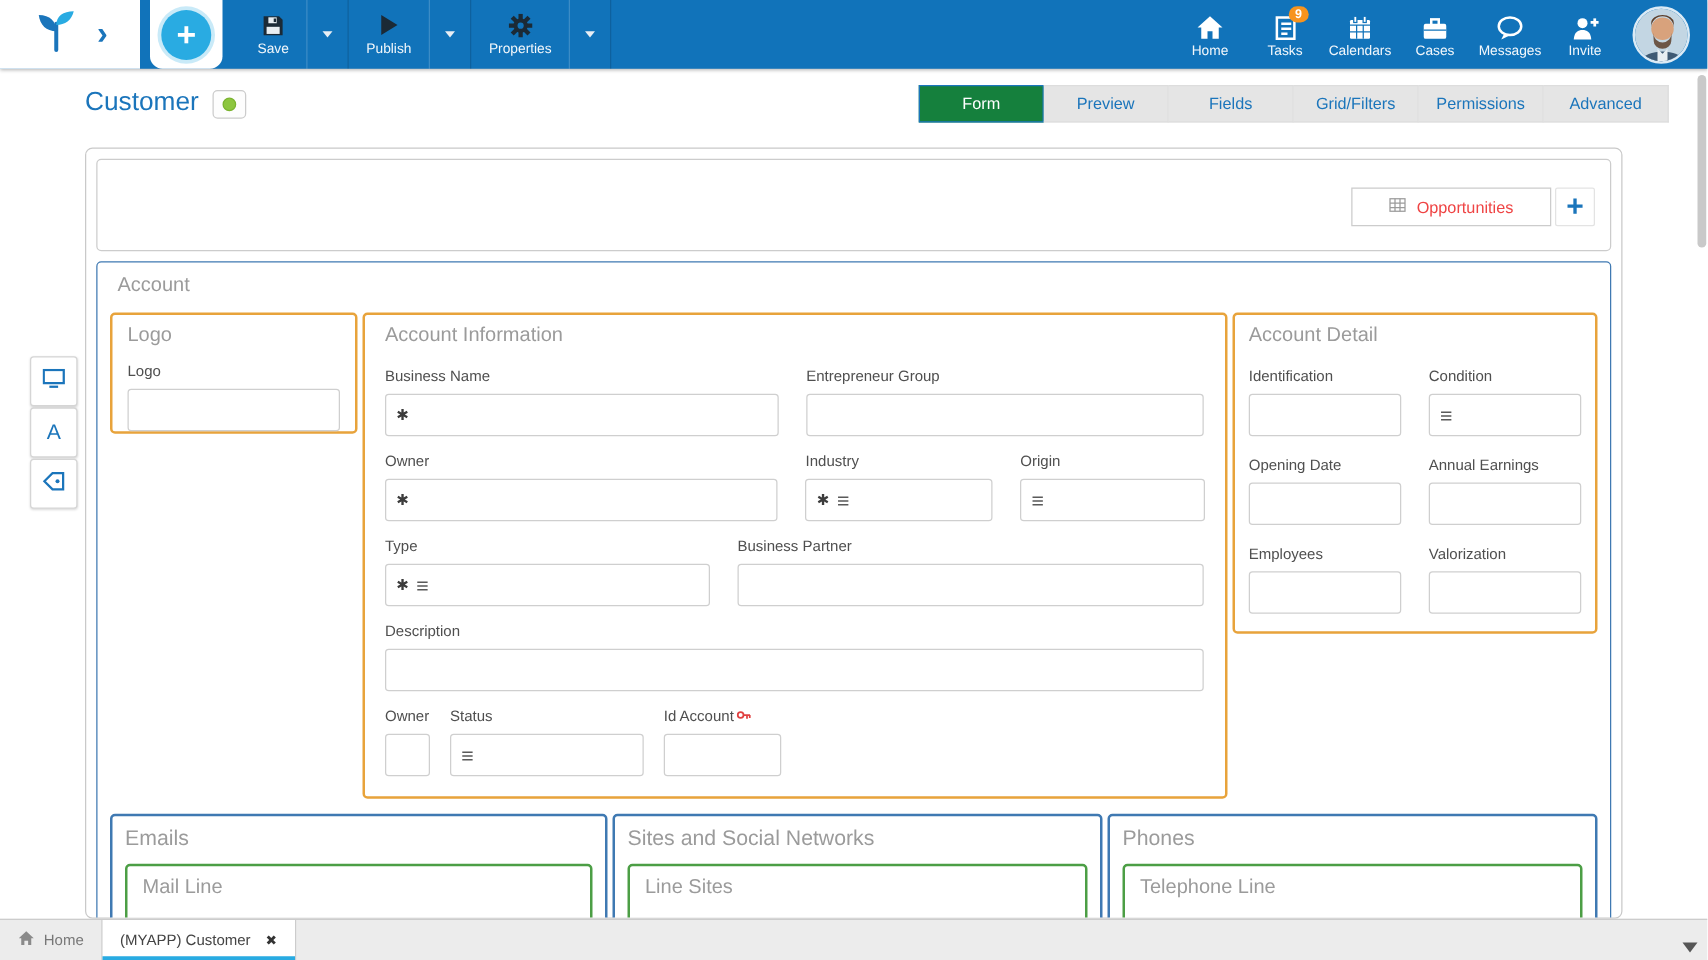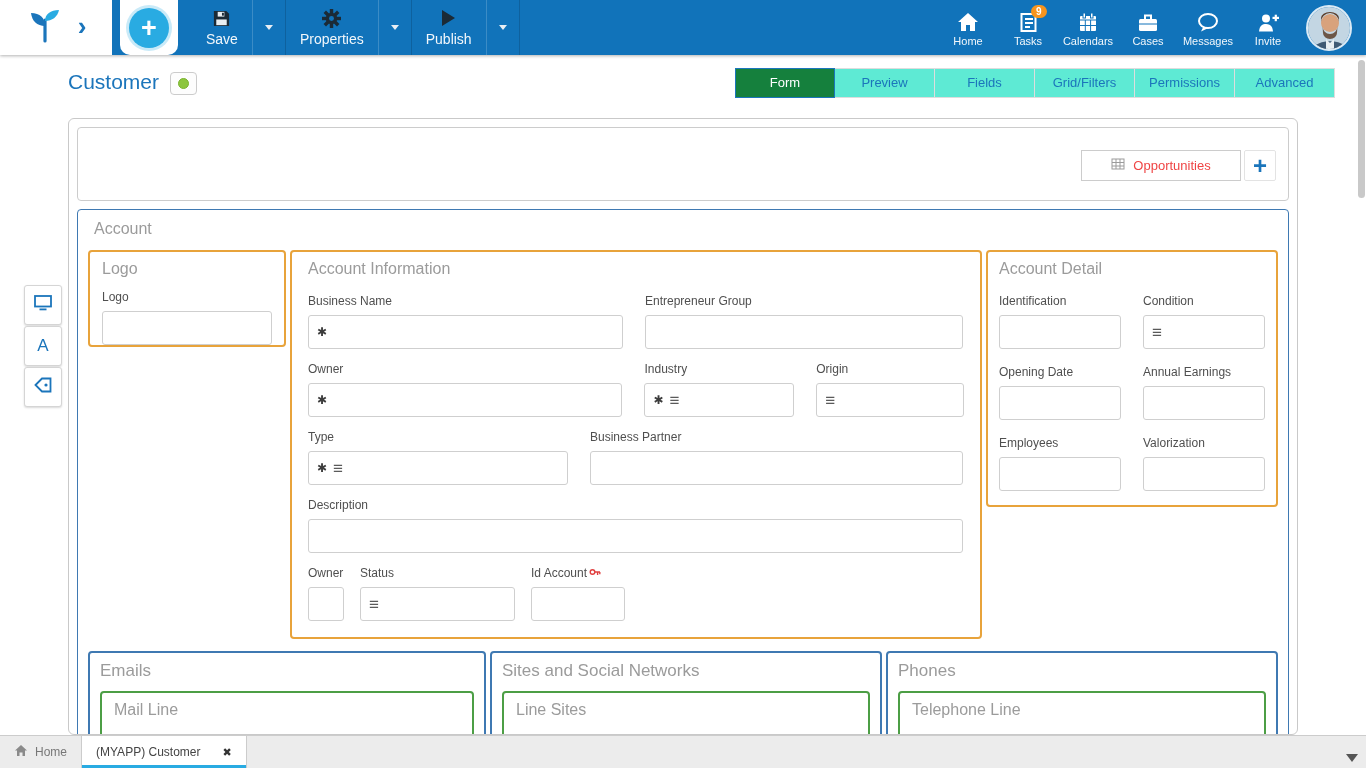--- a/index.html
+++ b/index.html
@@ -10,38 +10,38 @@
   
   .header{height:55px;background:#1173ba;display:flex;align-items:stretch;position:relative;z-index:20;box-shadow:0 1px 3px rgba(0,0,0,.3)}
   .brand{width:112px;background:#fff;display:flex;align-items:center;justify-content:center;gap:14px}
   .brand-chev{color:#1b75bb;font-size:26px;font-weight:bold;line-height:1;margin-top:-4px}
   .add-tab{width:58px;height:55px;background:#fff;border-radius:0 0 10px 10px;display:flex;align-items:center;justify-content:center;margin-left:8px}
   .add-btn{width:40px;height:40px;border-radius:50%;background:#29abe2;color:#fff;font-size:27px;font-weight:bold;line-height:36px;text-align:center;box-shadow:0 0 0 3px rgba(41,171,226,.25)}
   .toolbar{display:flex;margin-left:14px}
   .tb{display:flex;align-items:center;border-right:1px solid rgba(0,0,0,.15)}
   .tb-btn{display:flex;flex-direction:column;align-items:center;justify-content:center;color:#fff;padding:0 14px;height:55px}
   .tb-btn .ticon{height:20px;display:flex;align-items:center}
-  .tb-btn .tlabel{font-size:14px;margin-top:3px;color:#f2f7fb}
+  .tb-btn .tlabel{font-size:11px;margin-top:3px;color:#f2f7fb}
   .tb-caret{height:55px;display:flex;align-items:center;padding:0 12px;border-left:1px solid rgba(255,255,255,.18)}
   .caret-tri{width:0;height:0;border-left:4px solid transparent;border-right:4px solid transparent;border-top:5px solid #e8eef4}
   .play-tri{width:0;height:0;border-top:8px solid transparent;border-bottom:8px solid transparent;border-left:13px solid #1b2a36}
   .nav{margin-left:auto;display:flex;align-items:center}
   .nav-item{width:60px;display:flex;flex-direction:column;align-items:center;color:#fff;position:relative;padding-top:2px}
   .nav-item .nicon{height:21px;display:flex;align-items:flex-end}
   .nav-item .nlabel{font-size:11px;margin-top:3px;color:#f2f7fb}
   .badge{position:absolute;top:-4px;left:33px;background:#f7941e;color:#fff;font-size:10px;font-weight:bold;border-radius:8px;padding:1px 5px;line-height:11px}
   .avatar{width:46px;height:46px;border-radius:50%;overflow:hidden;border:2px solid rgba(255,255,255,.85);margin:0 14px 0 8px;align-self:center}
 
   
   .subheader{height:56px;background:#fff;position:relative}
   .page-title{position:absolute;left:68px;top:15px;color:#1b75bb;font-size:21px;font-weight:400}
   .status-chip{position:absolute;left:170px;top:17px;width:27px;height:23px;border:1px solid #ccc;border-radius:4px;background:#fdfdfd;display:flex;align-items:center;justify-content:center}
   .status-dot{width:11px;height:11px;border-radius:50%;background:#8dc63f;border:1px solid #7ab32e}
   .tabs{position:absolute;right:31px;top:13px;display:flex}
-  .tab{width:100px;height:30px;line-height:28px;text-align:center;font-size:13px;color:#1b75bb;background:#5eead4;border:1px solid #ddd;border-left:none}
+  .tab{width:100px;height:30px;line-height:28px;text-align:center;font-size:13px;color:#1b75bb;background:#e5e5e5;border:1px solid #ddd;border-left:none}
   .tab:first-child{border-left:1px solid #ddd}
   .tab.active{background:#15803d;color:#fff;border-color:#1b76bc}
 
   
   .canvas{position:absolute;left:68px;top:118px;width:1230px;height:617px;border:1px solid #c9c9c9;border-radius:6px;background:#fff;overflow:hidden}
   .strip{margin:8px;height:74px;border:1px solid #ccc;border-radius:4px;position:relative}
   .strip-buttons{position:absolute;right:12px;top:22px;display:flex;align-items:center}
   .rel-btn{width:160px;height:31px;border:1px solid #ccc;background:#fff;color:#ef4444;font-size:13px;display:flex;align-items:center;justify-content:center;gap:8px}
   .rel-btn.second{border-left:none}
   .add-sq{width:32px;height:31px;margin-left:3px;border:1px solid #e3e3e3;border-radius:2px;display:flex;align-items:center;justify-content:center;color:#1b75bb;font-size:24px;font-weight:bold;background:#fff}
@@ -82,21 +82,21 @@
   .side-toolbar{position:absolute;left:24px;top:285px;z-index:30;display:flex;flex-direction:column;gap:1px}
   .side-btn{width:38px;height:40px;background:#fff;border:1px solid #d5d5d5;border-radius:3px;box-shadow:0 1px 2px rgba(0,0,0,.15);display:flex;align-items:center;justify-content:center;color:#1b75bb;font-size:17px}
 
   
   .scroll-thumb{position:absolute;right:1px;top:60px;width:7px;height:138px;background:#c9c9c9;border-radius:4px;z-index:40}
   .scroll-down{position:absolute;right:8px;bottom:6px;width:0;height:0;border-left:6px solid transparent;border-right:6px solid transparent;border-top:8px solid #555;z-index:60}
 
   
   .footer{position:absolute;left:0;bottom:0;width:1366px;height:33px;background:#ececec;border-top:1px solid #ccc;display:flex;z-index:50}
   .foot-home{display:flex;align-items:center;gap:7px;color:#777;font-size:12px;padding:0 14px}
-  .foot-tab{background:#fff;border-left:1px solid #ccc;border-right:1px solid #ccc;display:flex;align-items:center;gap:22px;padding:0 14px;font-size:12px;color:#444;position:relative}
+  .foot-tab{background:#fff;border-left:1px solid #ccc;border-right:1px solid #ccc;display:flex;align-items:center;gap:12px;padding:0 14px;font-size:12px;color:#444;position:relative}
   .foot-tab::after{content:"";position:absolute;left:0;right:0;bottom:0;height:3px;background:#29abe2}
   .foot-close{font-size:11px;color:#333}
 </style>
 </head>
 <body>
 
 <header class="header">
   <div class="brand">
     <span>
       <svg width="38" height="34" viewBox="0 0 38 34">
@@ -117,20 +117,31 @@
       <button class="tb-btn">
         <span class="ticon">
           <svg width="19" height="19" viewBox="0 0 20 20">
               <path d="M2 2h13l3 3v13H2z" fill="#1b2a36"></path>
               <rect x="6" y="3" width="7" height="5" fill="#e8eef2"></rect>
               <rect x="10.5" y="4" width="2" height="3" fill="#1b2a36"></rect>
               <rect x="4.5" y="11" width="11" height="6" fill="#e8eef2"></rect>
             </svg>
         </span>
         <span class="tlabel">Save</span>
+      </button>
+      <span class="tb-caret">
+          <span class="caret-tri"></span>
+        </span>
+    </div>
+    <div class="tb">
+      <button class="tb-btn">
+        <span class="ticon">
+            <span class="play-tri"></span>
+          </span>
+        <span class="tlabel">Publish</span>
       </button>
       <span class="tb-caret">
           <span class="caret-tri"></span>
         </span>
     </div>
     <div class="tb">
       <button class="tb-btn">
         <span class="ticon">
           <svg width="19" height="19" viewBox="-10 -10 20 20">
             <g fill="#1b2a36">
@@ -142,31 +153,20 @@
             <circle r="6" fill="#1b2a36"></circle>
               <circle r="2.6" fill="#1173ba"></circle>
           </svg>
         </span>
         <span class="tlabel">Properties</span>
       </button>
       <span class="tb-caret">
           <span class="caret-tri"></span>
         </span>
     </div>
-    <div class="tb">
-      <button class="tb-btn">
-        <span class="ticon">
-            <span class="play-tri"></span>
-          </span>
-        <span class="tlabel">Publish</span>
-      </button>
-      <span class="tb-caret">
-          <span class="caret-tri"></span>
-        </span>
-    </div>
   </div>
 
   <nav class="nav">
     <button class="nav-item">
       <span class="nicon">
         <svg width="22" height="20">
             <path d="M11 1 L21 10 H18 V19 H13 V13 H9 V19 H4 V10 H1 Z" fill="#fff"></path>
           </svg>
       </span>
       <span class="nlabel">Home</span>

